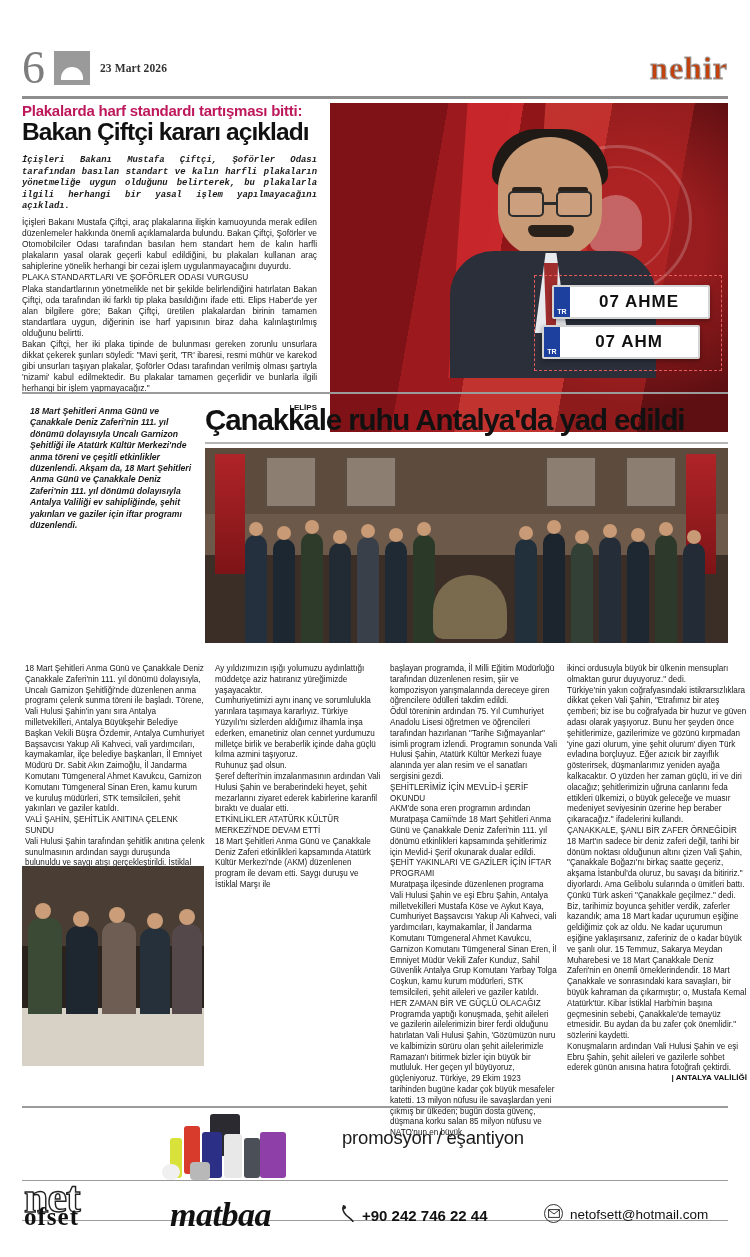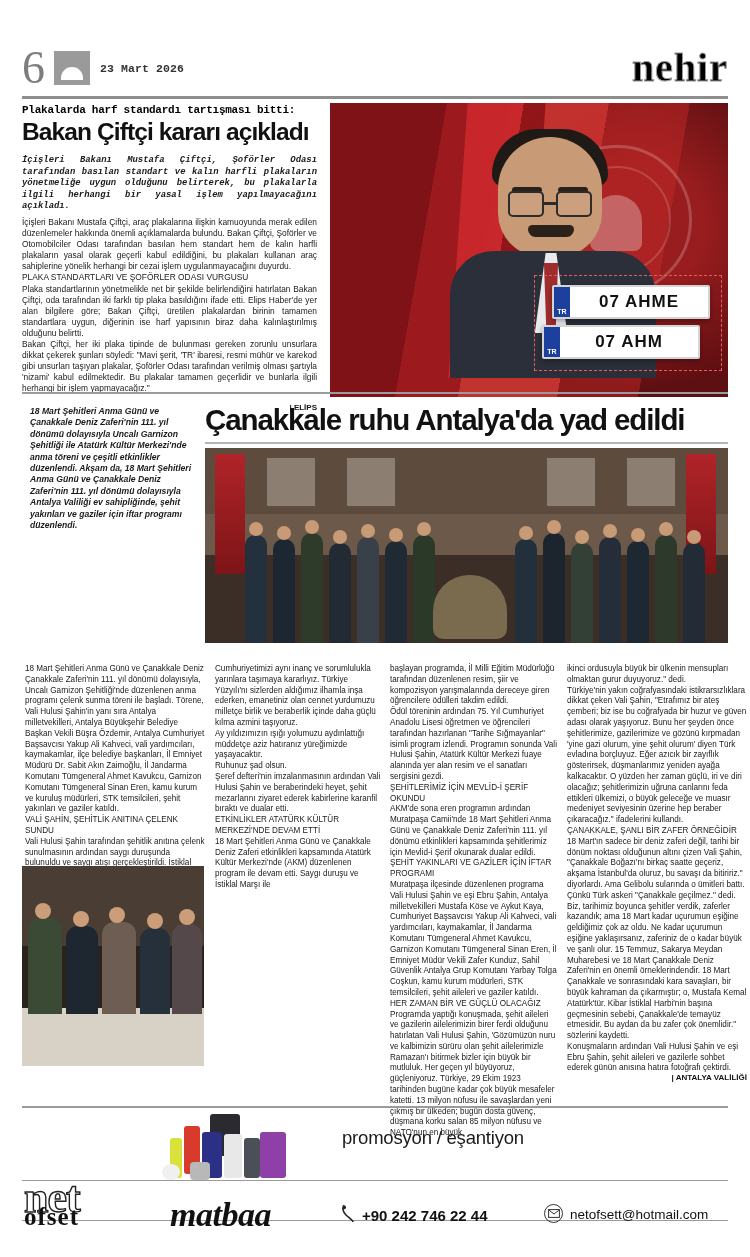--- a/index.html
+++ b/index.html
@@ -24,42 +24,42 @@
   }
   .logo-box {
     width: 36px; height: 34px; background: #9a9a9a; position: relative; margin-right: 10px;
     display: flex; align-items: flex-end; justify-content: center;
   }
   .logo-arch {
     width: 22px; height: 13px; background: #ffffff;
     border-radius: 11px 11px 0 0; margin-bottom: 5px;
   }
   .issue-date {
-    font-family: Liberation Mono, monospace;
+    font-family: Liberation Serif, serif;
     font-size: 11.5px; color: #333; font-weight: 600; letter-spacing: .1px;
   }
   .nehir {
     margin-left: auto;
     font-family: "Liberation Serif", serif;
-    font-size: 40px; font-weight: 700; letter-spacing: 1px;
-    color: #000000;
+    font-size: 32px; font-weight: 700; letter-spacing: 1px;
+    color: #c2410c;
     -webkit-text-stroke: 1px #9b9b9b;
     text-shadow: 0 0 0 #bbb;
     line-height: 40px;
   }
   .rule-top {
     position: absolute; left: 22px; top: 96px; width: 706px; height: 3px; background: #8e8e8e;
   }
 
   
   .a1 { position: absolute; left: 22px; top: 103px; width: 706px; }
   .a1-left { position: absolute; left: 0; top: 0; width: 295px; }
   .a1-kicker {
-    font-family: Liberation Mono, monospace;
-    font-weight: 700; font-size: 11px; line-height: 15px; color: #000000;
+    font-family: Liberation Sans, sans-serif;
+    font-weight: 700; font-size: 15px; line-height: 15px; color: #be185d;
     letter-spacing: -.25px;
   }
   .a1-head {
     font-family: "Liberation Sans", sans-serif;
     font-weight: 700; font-size: 24.5px; line-height: 26px; color: #111;
     letter-spacing: -.9px; margin-top: 1px;
   }
   .a1-lead {
     font-style: italic; font-size: 8.9px; line-height: 11.6px; color: #1a1a1a;
     margin-top: 10px; text-align: justify; font-weight: 600; font-family: Liberation Mono, monospace;
@@ -68,21 +68,21 @@
     font-size: 8.4px; line-height: 11.1px; color: #1a1a1a;
     margin-top: 4px; text-align: justify;
   }
   .a1-body p { margin: 0; }
   .a1-credit {
     font-size: 8px; font-weight: 700; text-align: right; margin-top: 9px; color: #111;
   }
 
   
   .a1-photo {
-    position: absolute; left: 308px; top: 0; width: 398px; height: 294px;
+    position: absolute; left: 308px; top: 0; width: 398px; height: 329px;
     overflow: hidden; background: #2b2b33;
   }
   .ph1-bg {
     position: absolute; inset: 0;
     background:
       radial-gradient(circle at 78% 42%, rgba(200,40,40,.55) 0 18%, rgba(150,20,20,.0) 46%),
       linear-gradient(100deg,#7e1216 0 26%, #9c1a1d 26% 40%, #c0332f 40% 62%, #8d1b1c 62% 80%, #5e0f12 80% 100%);
   }
   .ph1-seal {
     position: absolute; right: 36px; top: 42px; width: 150px; height: 150px;
@@ -369,22 +369,22 @@
     <div class="col c1">
       <p>18 Mart Şehitleri Anma Günü ve Çanakkale Deniz Çanakkale Zaferi'nin 111. yıl dönümü dolayısıyla, Uncalı Garnizon Şehitliği'nde düzenlenen anma programı çelenk sunma töreni ile başladı. Törene, Vali Hulusi Şahin'in yanı sıra Antalya milletvekilleri, Antalya Büyükşehir Belediye Başkan Vekili Büşra Özdemir, Antalya Cumhuriyet Başsavcısı Yakup Ali Kahveci, vali yardımcıları, kaymakamlar, ilçe belediye başkanları, İl Emniyet Müdürü Dr. Sabit Akın Zaimoğlu, İl Jandarma Komutanı Tümgeneral Ahmet Kavukcu, Garnizon Komutanı Tümgeneral Sinan Eren, kamu kurum ve kuruluş müdürleri, STK temsilcileri, şehit yakınları ve gaziler katıldı.</p>
       <p>VALİ ŞAHİN, ŞEHİTLİK ANITINA ÇELENK SUNDU</p>
       <p>Vali Hulusi Şahin tarafından şehitlik anıtına çelenk sunulmasının ardından saygı duruşunda bulunuldu ve saygı atışı gerçekleştirildi. İstiklal Marşı'nın okunmasının ardından günün anlam ve önemine dair konuşmalar yapıldı. Törenin devamında Vali Hulusi Şahin tarafından şeref defteri imzalandı. Vali Şahin, şeref defteri'ne yazdığı mesajında şu ifadelere yer verdi:</p>
       <p>"Aziz şehitlerimiz,</p>
       <p>Milletimizin istiklali ve istikbali uğruna en kıymetli varlıklarını feda ederek bu toprakları bizlere vatan kılan siz aziz şehitlerimizi rahmet ve minnetle anıyoruz.</p>
       <p>Sizlerin fedakârlığıyla yükselen</p>
     </div>
 
     <div class="col c2">
+      <p>Ay yıldızımızın ışığı yolumuzu aydınlattığı müddetçe aziz hatıranız yüreğimizde yaşayacaktır.</p>
       <p>Cumhuriyetimizi aynı inanç ve sorumlulukla yarınlara taşımaya kararlıyız. Türkiye Yüzyılı'nı sizlerden aldığımız ilhamla inşa ederken, emanetiniz olan cennet yurdumuzu milletçe birlik ve beraberlik içinde daha güçlü kılma azmini taşıyoruz.</p>
-      <p>Ay yıldızımızın ışığı yolumuzu aydınlattığı müddetçe aziz hatıranız yüreğimizde yaşayacaktır.</p>
       <p>Ruhunuz şad olsun.</p>
       <p>Şeref defteri'nin imzalanmasının ardından Vali Hulusi Şahin ve beraberindeki heyet, şehit mezarlarını ziyaret ederek kabirlerine karanfil bıraktı ve dualar etti.</p>
       <p>ETKİNLİKLER ATATÜRK KÜLTÜR MERKEZİ'NDE DEVAM ETTİ</p>
       <p>18 Mart Şehitleri Anma Günü ve Çanakkale Deniz Zaferi etkinlikleri kapsamında Atatürk Kültür Merkezi'nde (AKM) düzenlenen program ile devam etti. Saygı duruşu ve İstiklal Marşı ile</p>
     </div>
 
     <div class="col c3">
       <p>başlayan programda, İl Milli Eğitim Müdürlüğü tarafından düzenlenen resim, şiir ve kompozisyon yarışmalarında dereceye giren öğrencilere ödülleri takdim edildi.</p>
       <p>Ödül töreninin ardından 75. Yıl Cumhuriyet Anadolu Lisesi öğretmen ve öğrencileri tarafından hazırlanan "Tarihe Sığmayanlar" isimli program izlendi. Programın sonunda Vali Hulusi Şahin, Atatürk Kültür Merkezi fuaye alanında yer alan resim ve el sanatları sergisini gezdi.</p>
       <p>ŞEHİTLERİMİZ İÇİN MEVLİD-İ ŞERİF OKUNDU</p>

